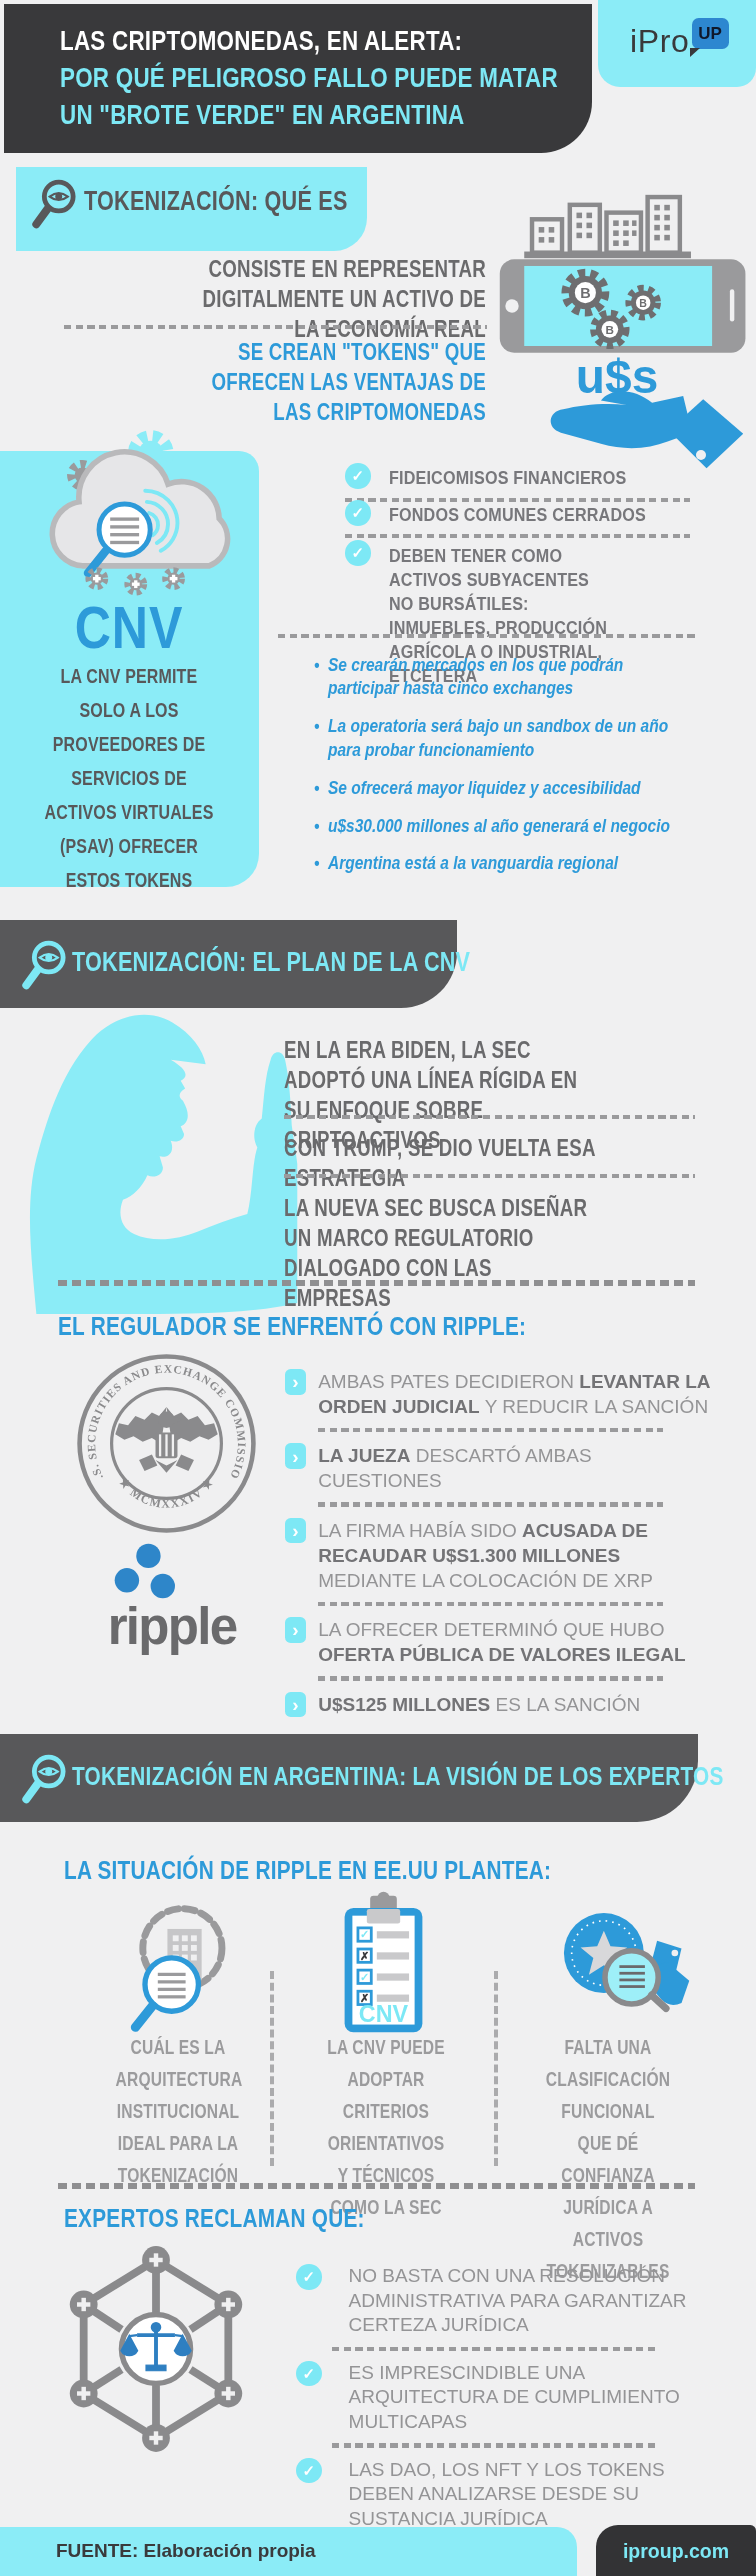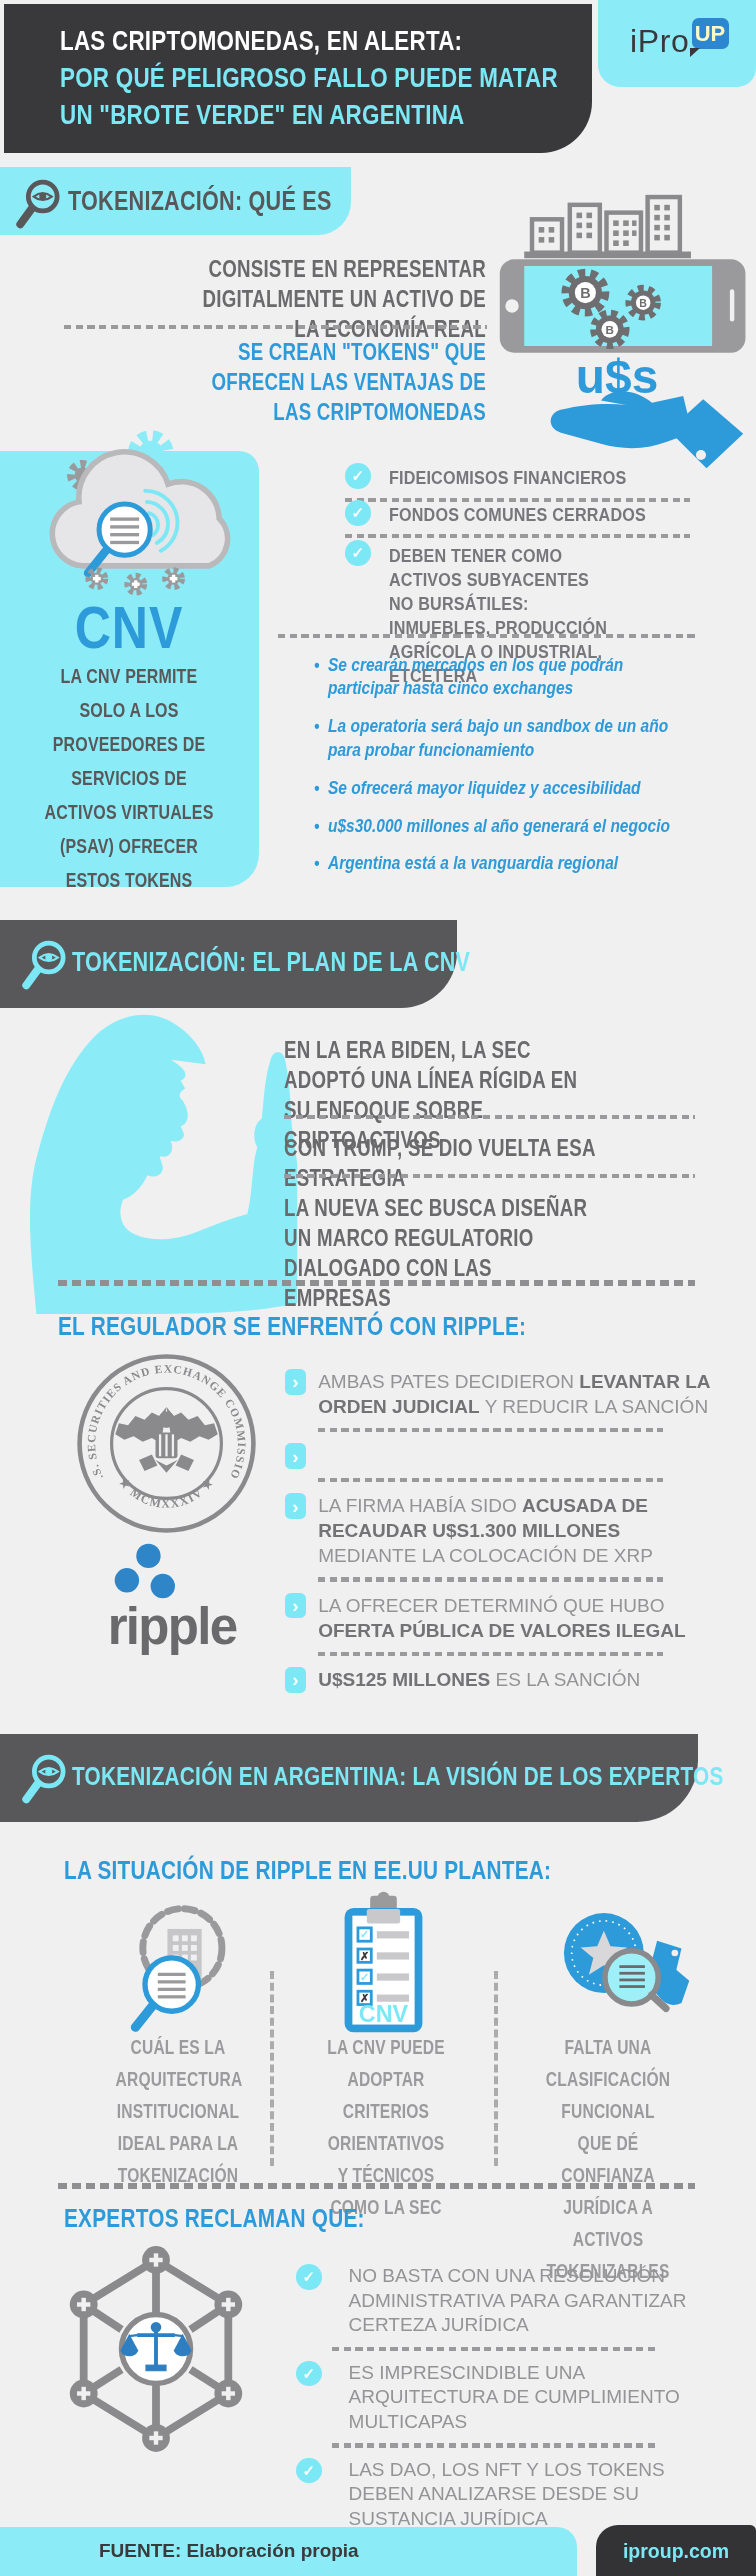--- a/index.html
+++ b/index.html
@@ -14,27 +14,27 @@
   .nowrap{white-space:nowrap;}
 
   
   .hdr-box{left:4.4px;top:4.4px;width:588px;height:149px;background:#39393B;border-radius:0 0 51px 0;}
   .hdr-lines{position:absolute;left:56px;top:18px;}
   .hdr-l{font-size:28px;font-weight:700;line-height:37px;color:#FFFFFF;letter-spacing:0.3px;}
   .hdr-l.cy{color:#7DE8F5;}
   .logo-box{left:598px;top:0;width:158px;height:87px;background:#8BECF7;border-radius:0 0 19px 22px;}
   .logo-row{position:absolute;left:32px;top:24.5px;display:flex;align-items:flex-start;}
   .logo-ipro{font-size:32px;color:#39393B;font-weight:400;letter-spacing:0.6px;line-height:32px;}
-  .logo-up{position:relative;margin-left:2.2px;margin-top:-6.7px;background:#2D87D0;color:#fef9c3;
-           font-weight:700;font-size:22px;line-height:31px;width:37px;text-align:center;border-radius:6.7px;}
+  .logo-up{position:relative;margin-left:2.2px;margin-top:-6.7px;background:#2D87D0;color:#0f172a;
+           font-weight:700;font-size:17px;line-height:31px;width:37px;text-align:center;border-radius:6.7px;}
   .logo-tail{position:absolute;left:-1.1px;bottom:-7.8px;width:0;height:0;
              border-left:10px solid #39393B;border-bottom:9px solid transparent;}
 
   
-  .banner-cyan{left:0;top:167px;width:351px;height:68px;background:#8BECF7;border-radius:0 0 33px 0;}
+  .banner-cyan{left:16px;top:167px;width:351px;height:84px;background:#8BECF7;border-radius:0 0 33px 0;}
   .banner-gray2{left:0;top:920px;width:457px;height:88px;background:#58585A;border-radius:0 0 56px 0;}
   .banner-gray3{left:0;top:1734px;width:698px;height:88px;background:#58585A;border-radius:0 0 61px 0;}
   .banner-title{position:absolute;font-weight:700;letter-spacing:0.3px;}
   .t-dark{color:#58585A;}
   .t-cyan{color:#7DE8F5;}
 
   
   .stmt{font-weight:700;color:#6A6A6C;font-size:23.4px;line-height:30px;letter-spacing:0.3px;}
   .stmt.blue{color:#2D9AD9;}
   .right{text-align:right;}
@@ -73,21 +73,21 @@
 
   .elist{left:296px;top:2264px;width:434px;}
   .elist-row{display:flex;margin-bottom:3.3px;}
   .elist-text{margin-left:27px;width:373px;font-size:19px;line-height:24.5px;color:#949496;}
   .elist .dots{margin:9px 0 10px 36px;width:328px;}
 
   .blue-heading{color:#2D9AD9;font-weight:700;font-size:26px;letter-spacing:0.3px;}
 
   
   .foot-cyan{left:0;top:2527px;width:577px;height:49px;background:#8BECF7;border-radius:0 20px 0 0;}
-  .foot-cyan span{position:absolute;left:56px;top:13.3px;font-size:19px;color:#3A3A3C;font-weight:600;margin-left:43px;}
+  .foot-cyan span{position:absolute;left:56px;top:13.3px;font-size:19px;color:#3A3A3C;font-weight:600;}
   .foot-dark{left:596px;top:2525px;width:160px;height:51px;background:#333335;border-radius:22px 5.6px 0 0;}
   .foot-dark span{position:absolute;left:0;right:0;top:14.5px;text-align:center;font-size:19.5px;
                   color:#7DE8F5;font-weight:600;}
 </style>
 </head>
 <body>
 
 <div id="canvas">
 
   <div class="abs hdr-box">
@@ -368,20 +368,21 @@
       <span class="chev">
           <span>›</span>
         </span>
       <span class="rlist-text"><span>AMBAS PATES DECIDIERON </span><b>LEVANTAR LA ORDEN JUDICIAL</b><span> Y REDUCIR LA SANCIÓN</span></span>
     </div>
     <div class="dots"></div>
     <div class="rlist-row">
       <span class="chev">
           <span>›</span>
         </span>
+      <span class="rlist-text"><span></span><b>LA JUEZA</b><span> DESCARTÓ AMBAS CUESTIONES</span></span>
     </div>
     <div class="dots"></div>
     <div class="rlist-row">
       <span class="chev">
           <span>›</span>
         </span>
       <span class="rlist-text"><span>LA FIRMA HABÍA SIDO </span><b>ACUSADA DE RECAUDAR U$S1.300 MILLONES</b><span> MEDIANTE LA COLOCACIÓN DE XRP</span></span>
     </div>
     <div class="dots"></div>
     <div class="rlist-row">

